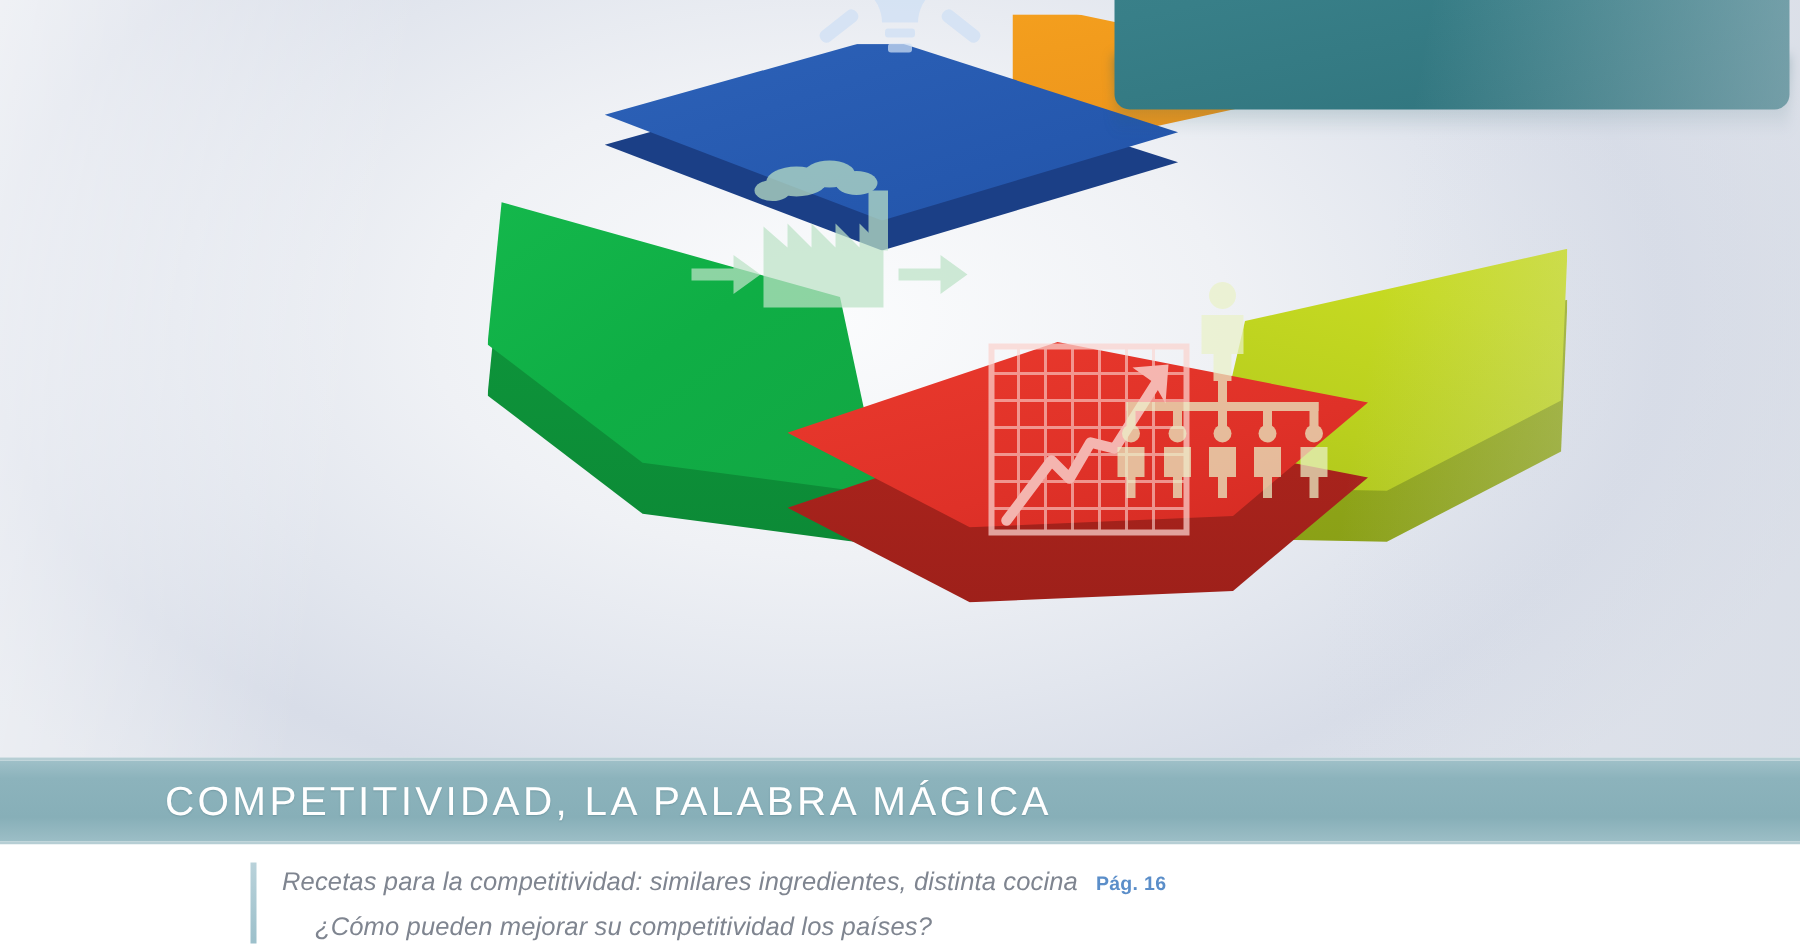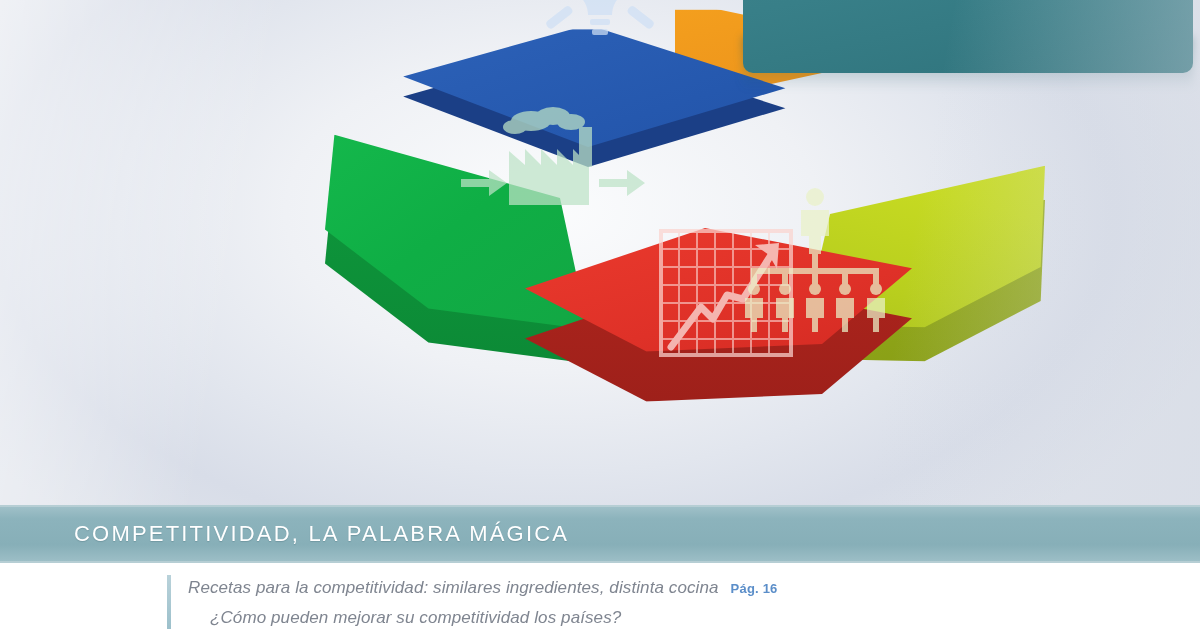--- a/index.html
+++ b/index.html
@@ -144,23 +144,23 @@
   
   #title-bar{
     position:absolute;
     left:0; top:505px; width:1200px; height:58px;
     background:linear-gradient(180deg,#9fc0c8 0%, #8cb3bc 22%, #87afb8 70%, #9cbec6 100%);
     border-top:2px solid #b6ced4;
     border-bottom:2px solid #b6ced4;
     display:flex; align-items:center;
   }
   #section-title{
-    margin-left:74px;
+    margin-left:110px;
     color:#ffffff;
-    font-size:22px;
+    font-size:27px;
     font-weight:400;
     letter-spacing:2.2px;
     font-family:"Liberation Sans", sans-serif;
     text-shadow:0 1px 1px rgba(70,110,120,.35);
     white-space:nowrap;
   }
 
   
   #bottom{
     position:absolute;

